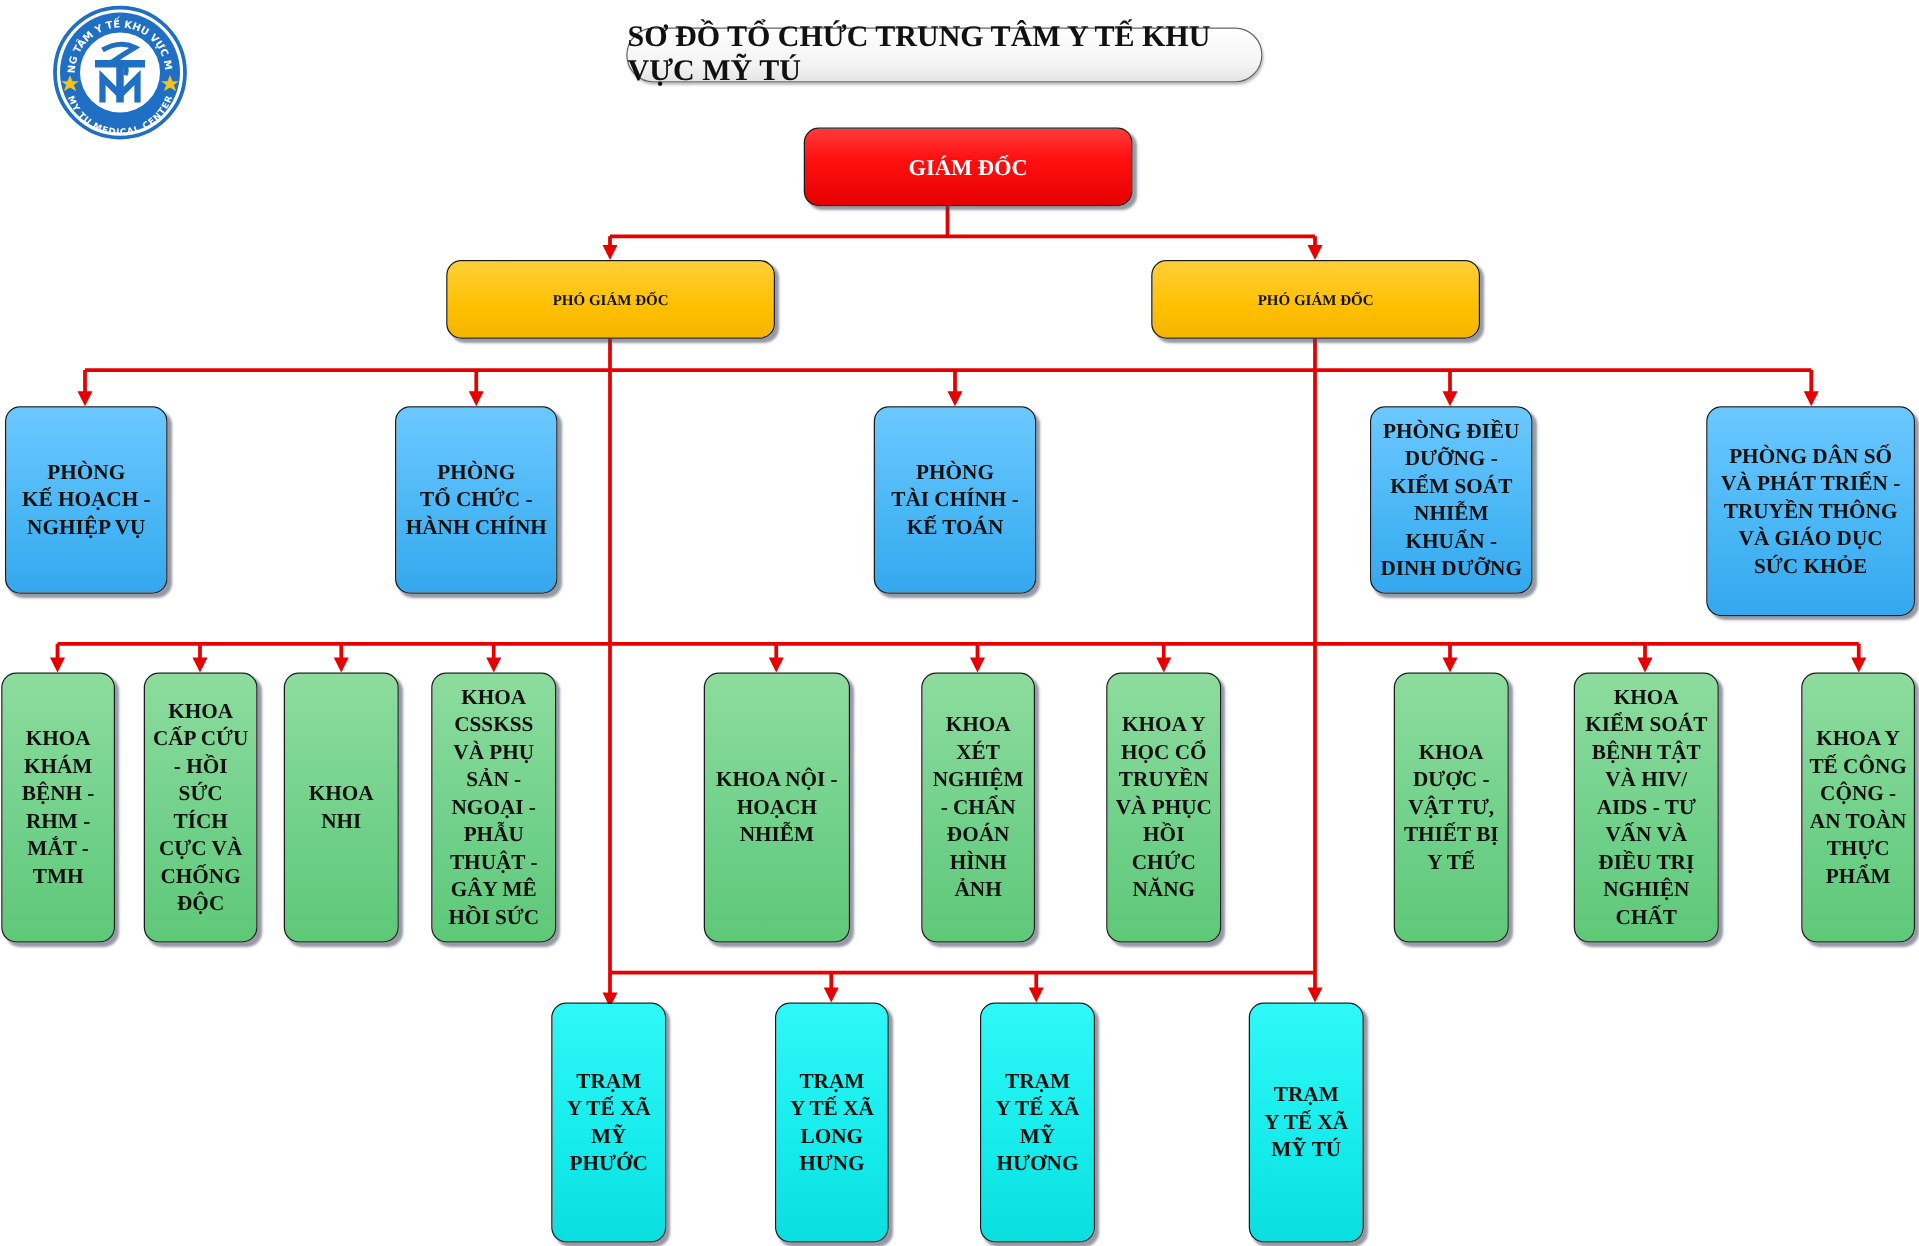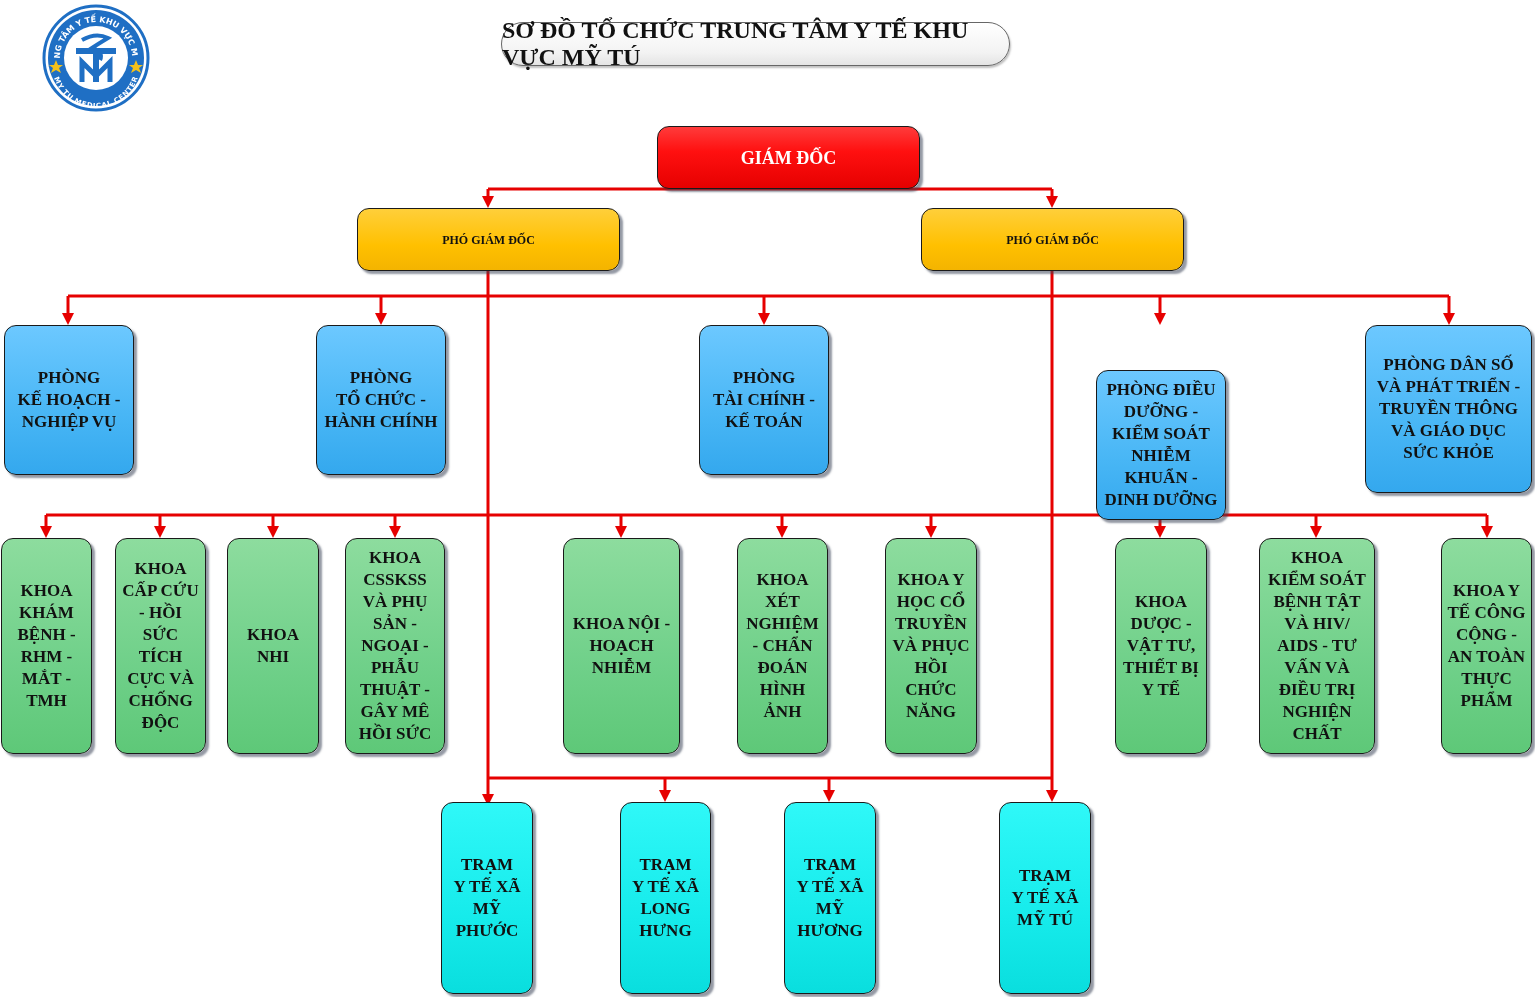--- a/index.html
+++ b/index.html
@@ -104,21 +104,21 @@
     <rect x="34" y="44" width="40" height="6" fill="#1f6fc4"></rect>
     <rect x="51" y="44" width="6" height="34" fill="#1f6fc4"></rect>
     <path d="M 40 78 L 40 58 L 54 72 L 68 58 L 68 78" fill="none" stroke="#1f6fc4" stroke-width="5"></path>
   </svg>
 </div>
 
 <div class="title-pill">
   <span>SƠ ĐỒ TỔ CHỨC TRUNG TÂM Y TẾ KHU VỰC MỸ TÚ</span>
 </div>
 
-<div class="box red" id="n-director" style="left:657px; top:102px; width:263px; height:63px;margin-top:24px;">
+<div class="box red" id="n-director" style="left:643px; top:102px; width:263px; height:63px;">
   <span>GIÁM ĐỐC</span>
 </div>
 
 <div class="box yellow" id="n-vd0" style="left:357px; top:208px; width:263px; height:63px;">
   <span>PHÓ GIÁM ĐỐC</span>
 </div>
 <div class="box yellow" id="n-vd1" style="left:921px; top:208px; width:263px; height:63px;">
   <span>PHÓ GIÁM ĐỐC</span>
 </div>
 
@@ -130,21 +130,21 @@
 <div class="box blue" id="n-d1" style="left:316px; top:325px; width:130px; height:150px;">
   <span>PHÒNG
 TỔ CHỨC -
 HÀNH CHÍNH</span>
 </div>
 <div class="box blue" id="n-d2" style="left:699px; top:325px; width:130px; height:150px;">
   <span>PHÒNG
 TÀI CHÍNH -
 KẾ TOÁN</span>
 </div>
-<div class="box blue" id="n-d3" style="left:1096px; top:325px; width:130px; height:150px;margin-top:45px;">
+<div class="box blue" id="n-d3" style="left:1096px; top:325px; width:130px; height:150px;">
   <span>PHÒNG ĐIỀU
 DƯỠNG -
 KIỂM SOÁT
 NHIỄM
 KHUẨN -
 DINH DƯỠNG</span>
 </div>
 <div class="box blue" id="n-d4" style="left:1365px; top:325px; width:167px; height:168px;">
   <span>PHÒNG DÂN SỐ
 VÀ PHÁT TRIỂN -

